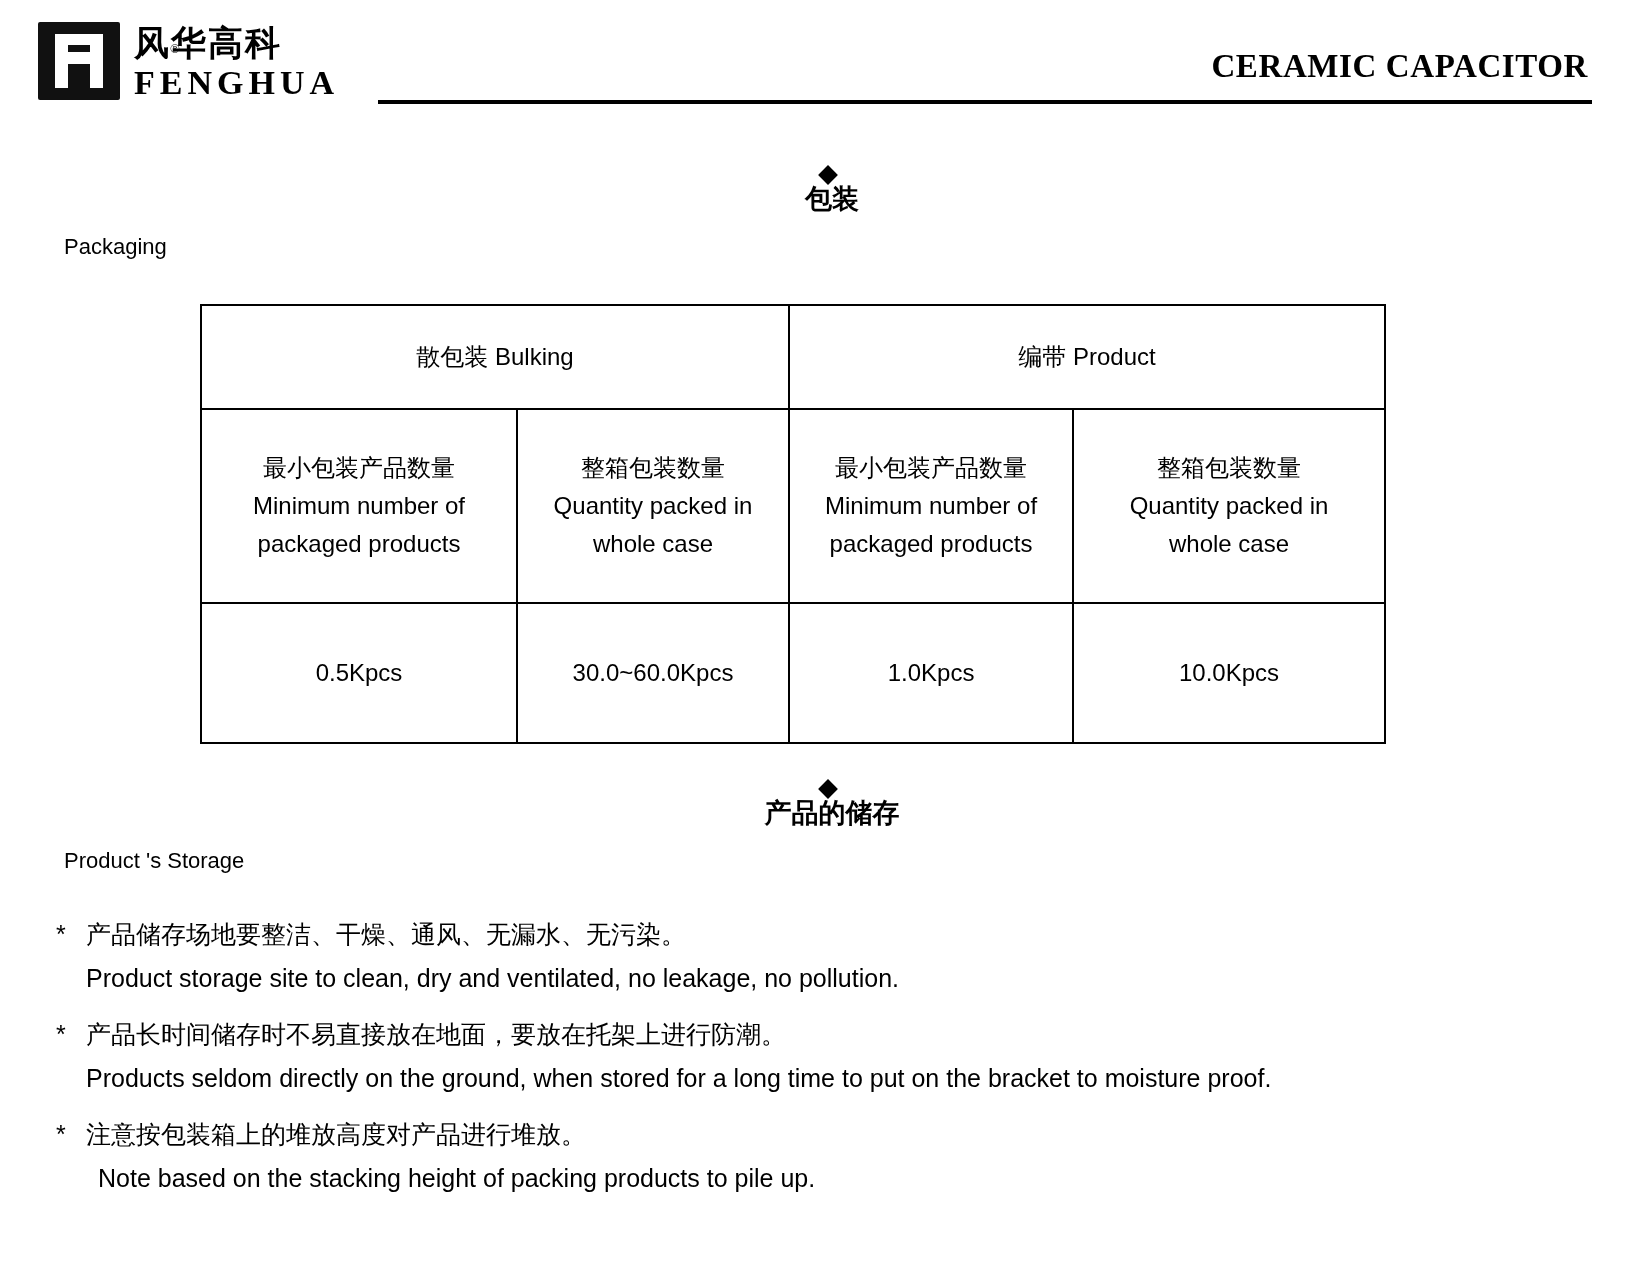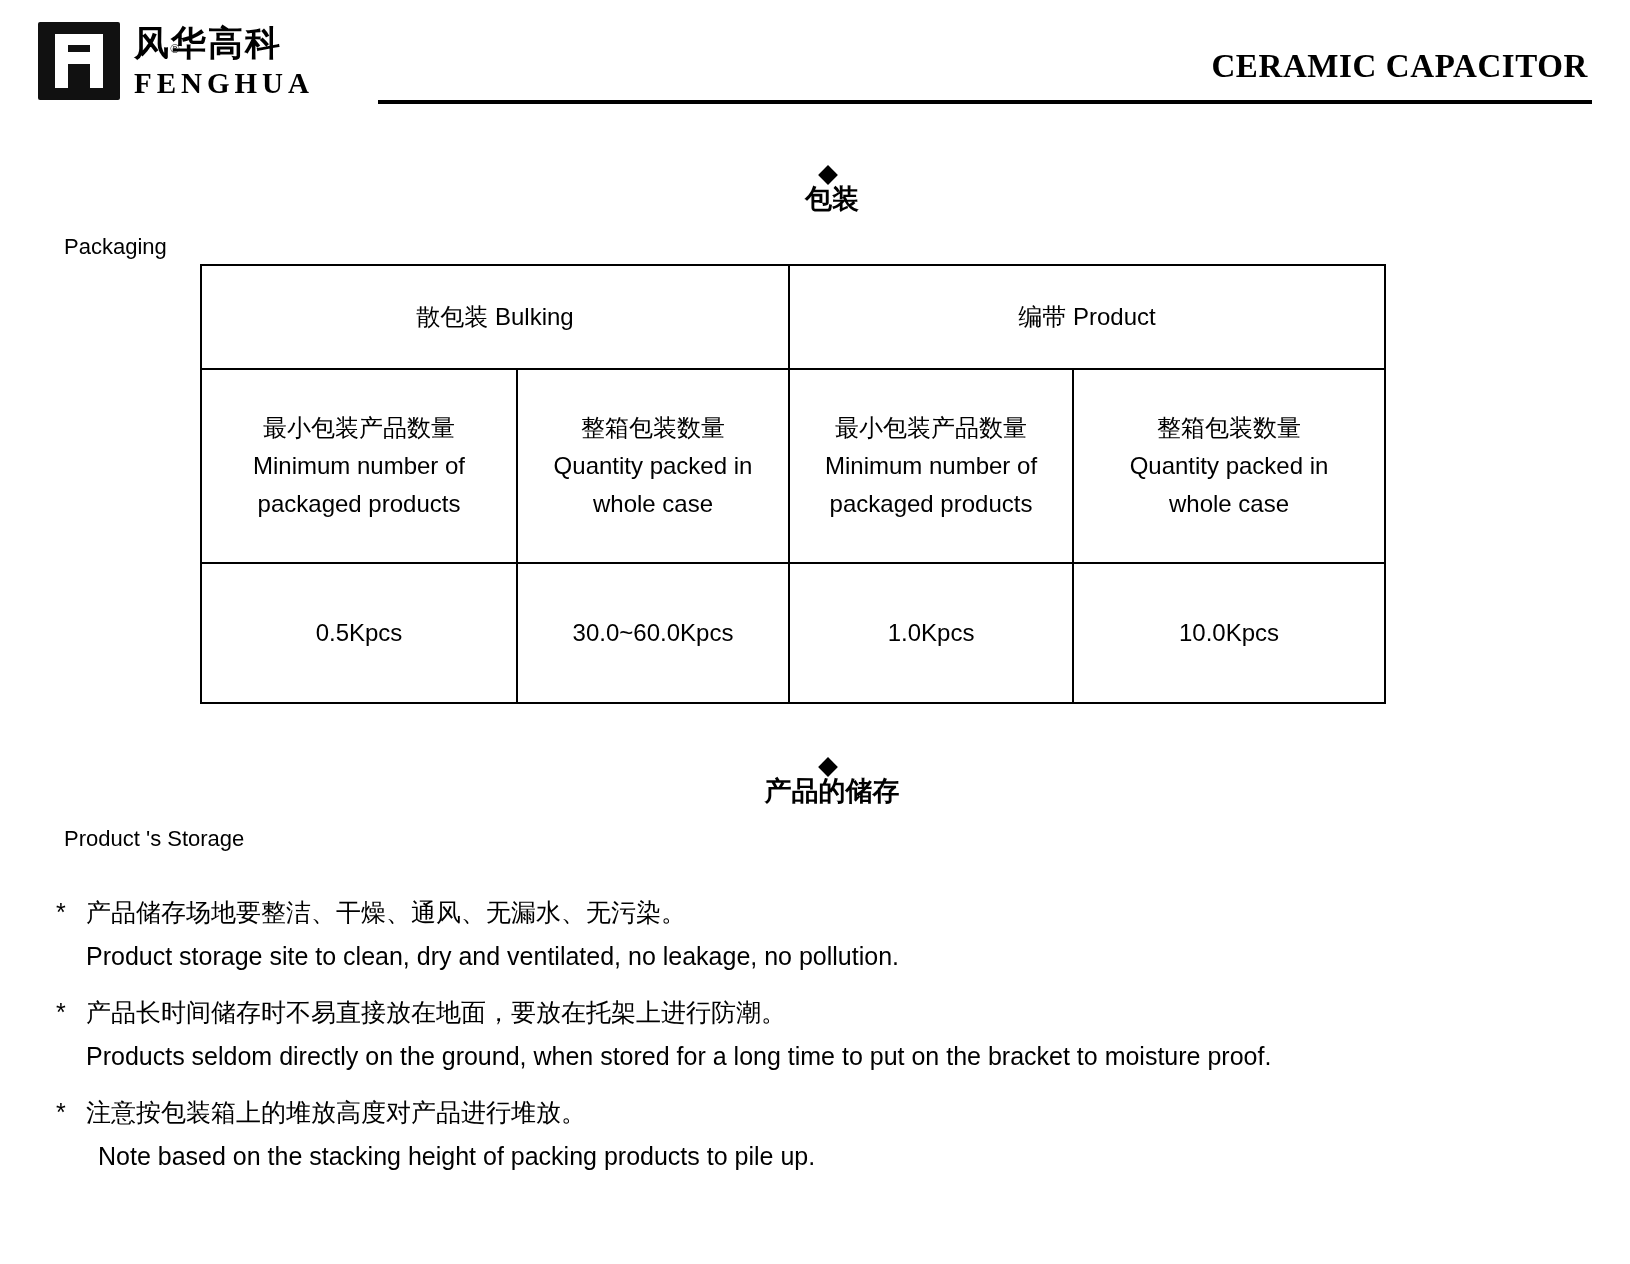--- a/index.html
+++ b/index.html
@@ -79,21 +79,21 @@
     white-space: nowrap;
   }
   .logo-reg {
     position: absolute;
     left: 132px;
     top: 20px;
     font-size: 13px;
     line-height: 13px;
   }
   .logo-en {
-    font-size: 29px;
+    font-size: 34px;
     font-weight: bold;
     letter-spacing: 5px;
     line-height: 34px;
     margin-top: 2px;
     white-space: nowrap;
   }
   .header-title {
     position: absolute;
     right: 42px;
     top: 48px;
@@ -136,20 +136,21 @@
     font-size: 22px;
     line-height: 34px;
     margin-top: 14px;
     margin-left: 30px;
   }
 
   #packaging-section { margin-top: 48px; }
 
   
   .table-wrap {
+    margin-top: 40px;
     padding-left: 200px;
   }
   table.pack-table {
     border-collapse: collapse;
     width: 1184px;
     table-layout: fixed;
   }
   table.pack-table td {
     border: 2px solid #000000;
     text-align: center;
@@ -159,21 +160,21 @@
     padding: 8px 6px;
   }
   .row-group td { height: 86px; }
   .row-head td { height: 176px; }
   .row-val td { height: 122px; }
   .cell-sub {
     display: block;
   }
 
   
-  #storage-section { margin-top: 56px; }
+  #storage-section { margin-top: 38px; }
 
   .notes {
     margin-top: 34px;
     padding-left: 56px;
   }
   .note-item { margin-bottom: 12px; }
   .note-cn {
     font-size: 25px;
     line-height: 44px;
     display: flex;

